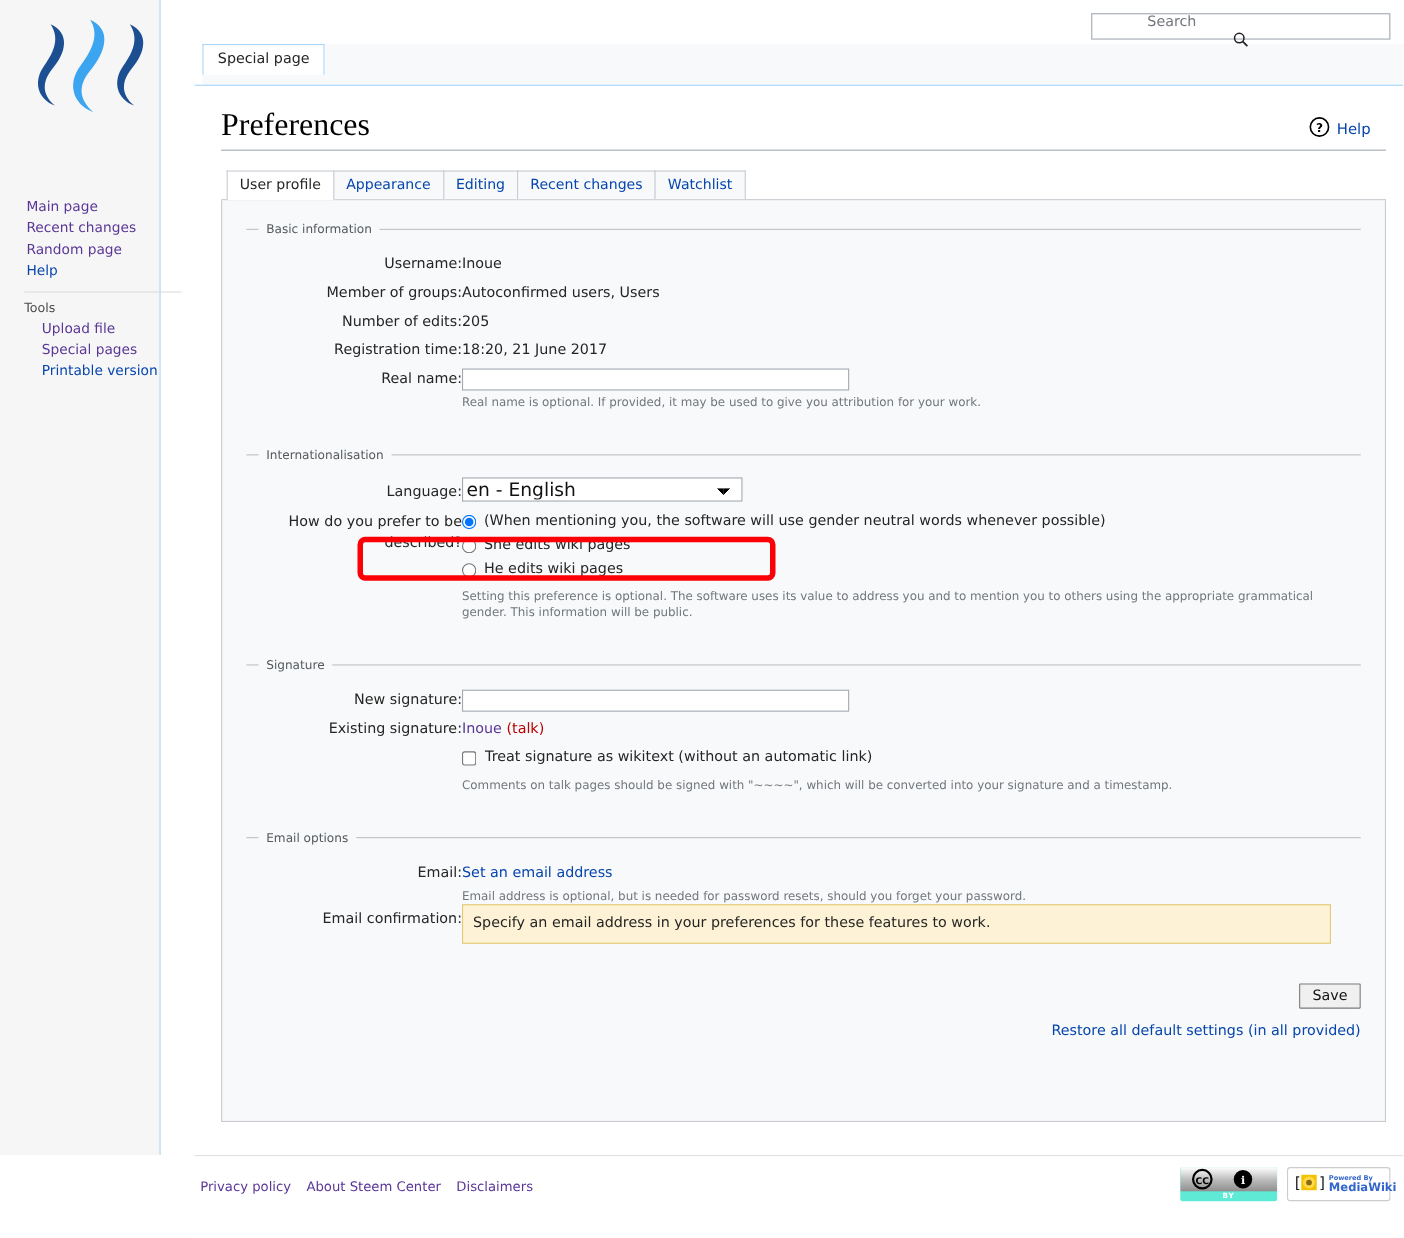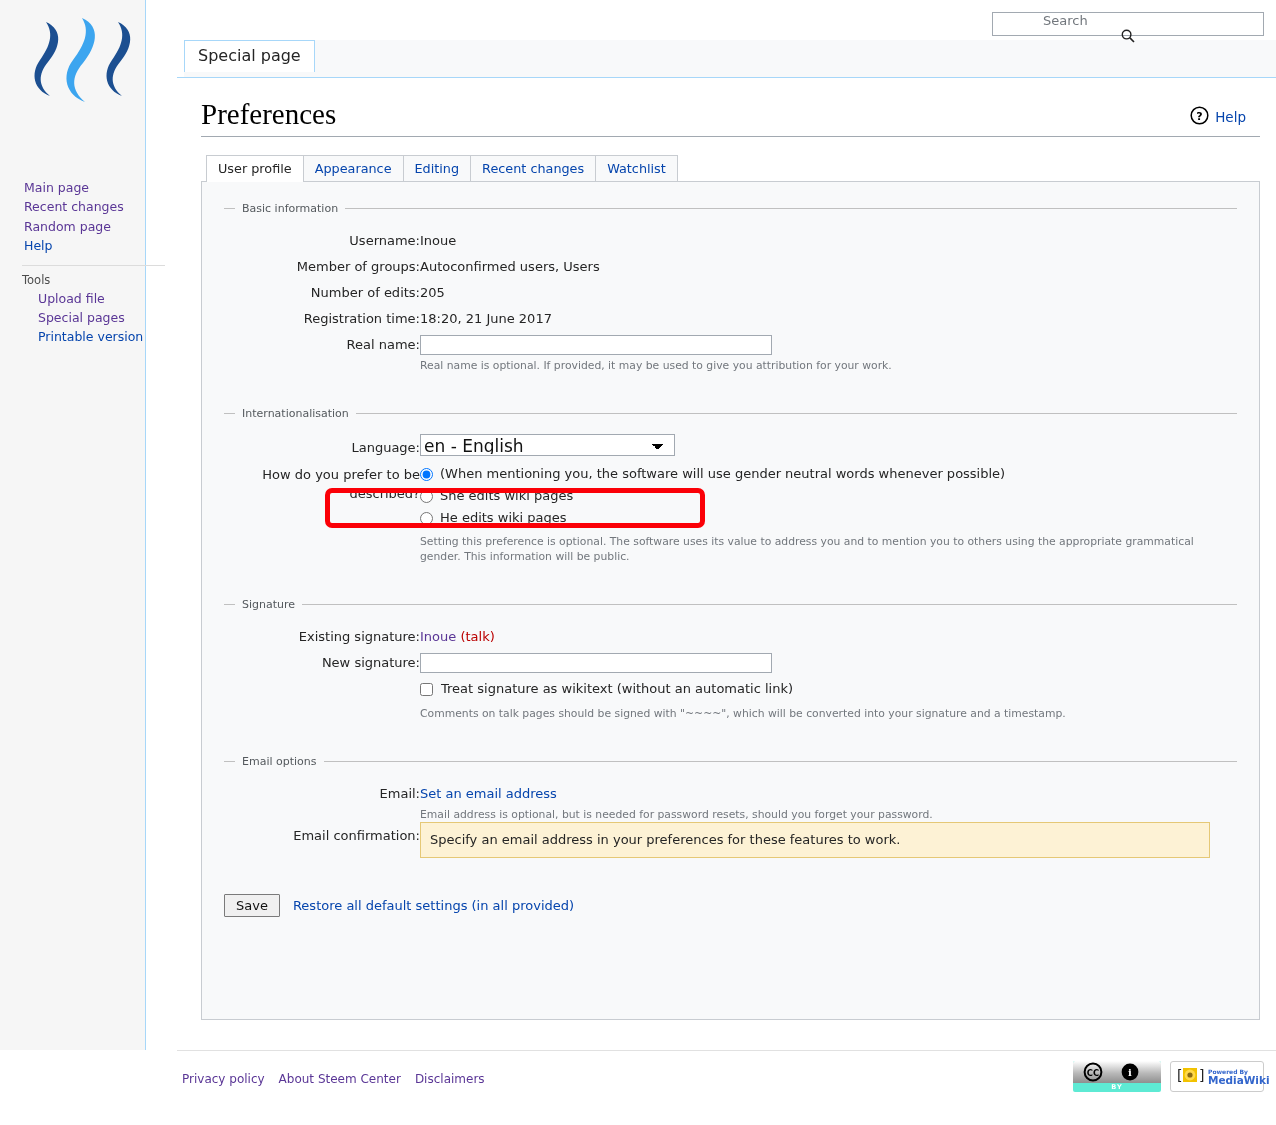--- a/index.html
+++ b/index.html
@@ -50,21 +50,21 @@
   #top-bar {
     position: absolute; left: 177px; top: 0; right: 0; height: 80px;
     background: #ffffff;
   }
   #ns-tabs { position: absolute; left: 7px; top: 40px; display: flex; }
   .ns-tab {
     background: #fff;
     border: 1px solid #a7d7f9; border-bottom: none;
     border-radius: 0;
     padding: 5px 13px 7px 13px;
-    font-size: 16px; color: #252525;
+    font-size: 13px; color: #252525;
     position: relative; z-index: 3; text-align: center;
   }
   #tab-filler {
     position: absolute; left: 7px; right: 0; top: 40px; height: 38px;
     background: #f8f9fa; border-bottom: 1px solid #a7d7f9;
     z-index: 1;
   }
   #tab-filler-left {
     position: absolute; left: 0; top: 40px; width: 7px; height: 38px;
     background: #ffffff; border-bottom: 1px solid #a7d7f9; z-index: 1;
@@ -176,21 +176,21 @@
   .check-line input[type=checkbox] { margin: 0 8px 0 0; }
   .gender-label { line-height: 19px; }
 
   .warning-box {
     display: inline-block;
     background: #fdf2d5; border: 1px solid #e5c876;
     padding: 4px 9px; font-size: 13px; color: #252525;
     width: 790px;
   }
 
-  #save-row { display: flex; align-items: center; gap: 13px; margin-top: 36px; }
+  #save-row { display: flex; align-items: flex-end; gap: 13px; margin-top: 36px; flex-direction: column; }
   #save-button {
     font-family: inherit; font-size: 13px;
     padding: 3px 11px; background: #f0f0f0;
     border: 1px solid #7a7a7a; color: #111; cursor: pointer;
     border-radius: 1px;
   }
 
   
   #annotation-box {
     position: absolute;
@@ -401,30 +401,30 @@
 
     <fieldset class="pref-section">
       <div class="legend-row">
         <span class="legend-dash"></span>
         <span class="legend-text">Signature</span>
         <span class="legend-line"></span>
       </div>
       <table class="pref-table">
         <tbody>
             <tr>
+          <td class="pref-label">New signature:</td>
+          <td class="pref-value">
+            <input class="text-field" type="text" style="">
+          </td>
+        </tr>
+        <tr>
           <td class="pref-label">Existing signature:</td>
           <td class="pref-value">
             <span class="link-visited">Inoue</span>
             <span class="link-new">(talk)</span>
-          </td>
-        </tr>
-        <tr>
-          <td class="pref-label">New signature:</td>
-          <td class="pref-value">
-            <input class="text-field" type="text" style="">
           </td>
         </tr>
         <tr>
           <td></td>
           <td class="pref-value">
             <div class="check-line">
               <input type="checkbox" style="">
               <span>Treat signature as wikitext (without an automatic link)</span>
             </div>
           </td>

